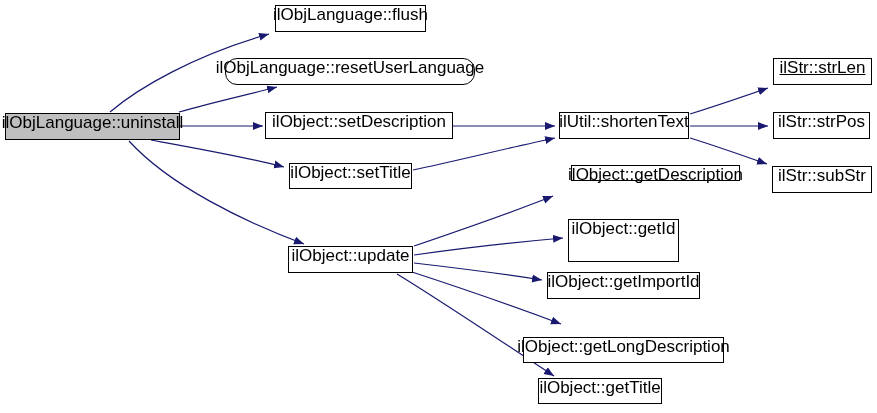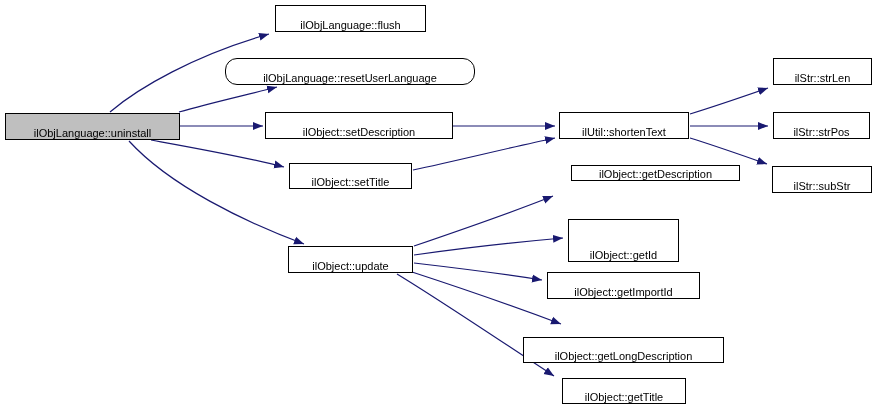--- a/index.html
+++ b/index.html
@@ -16,25 +16,25 @@
   }
   .edges-layer {
     position: absolute;
     left: 0;
     top: 0;
   }
   .node {
     position: absolute;
     box-sizing: border-box;
     display: flex;
-    align-items: flex-end;
+    align-items: flex-start;
     justify-content: center;
     background: #ffffff;
     border: 1.4px solid #000000;
-    font-size: 11px;
+    font-size: 17px;
     line-height: 1;
     color: #000000;
     white-space: nowrap;
     cursor: pointer;
   }
   .node.highlight {
     background: #bfbfbf;
     border-width: 1.6px;
     cursor: default;
   }
@@ -82,21 +82,21 @@
       </div>
       <div class="node" style="left: 265px; top: 112px; width: 188px; height: 27px; border-color: rgb(0, 0, 0); background: rgb(255, 255, 255); color: rgb(0, 0, 0);">
         <span>ilObject::setDescription</span>
       </div>
       <div class="node" style="left: 289px; top: 163px; width: 123px; height: 26px; border-color: rgb(0, 0, 0); background: rgb(255, 255, 255); color: rgb(0, 0, 0);">
         <span>ilObject::setTitle</span>
       </div>
       <div class="node" style="left: 559px; top: 112px; width: 130px; height: 27px; border-color: rgb(0, 0, 0); background: rgb(255, 255, 255); color: rgb(0, 0, 0);">
         <span>ilUtil::shortenText</span>
       </div>
-      <div class="node" style="left: 773px; top: 58px; width: 99px; height: 27px; border-color: rgb(0, 0, 0); background: rgb(255, 255, 255); color: rgb(0, 0, 0);">
+      <div class="node" style="left: 773px; top: 58px; width: 99px; height: 27px; border-color: rgb(0, 0, 0); background: rgb(255, 255, 255); color: rgb(0, 0, 0); text-decoration: underline;">
         <span>ilStr::strLen</span>
       </div>
       <div class="node" style="left: 773px; top: 112px; width: 97px; height: 27px; border-color: rgb(0, 0, 0); background: rgb(255, 255, 255); color: rgb(0, 0, 0);">
         <span>ilStr::strPos</span>
       </div>
       <div class="node" style="left: 772px; top: 166px; width: 100px; height: 27px; border-color: rgb(0, 0, 0); background: rgb(255, 255, 255); color: rgb(0, 0, 0);">
         <span>ilStr::subStr</span>
       </div>
       <div class="node" style="left: 288px; top: 246px; width: 125px; height: 27px; border-color: rgb(0, 0, 0); background: rgb(255, 255, 255); color: rgb(0, 0, 0);">
         <span>ilObject::update</span>
@@ -106,17 +106,17 @@
       </div>
       <div class="node" style="left: 568px; top: 219px; width: 111px; height: 43px; border-color: rgb(0, 0, 0); background: rgb(255, 255, 255); color: rgb(0, 0, 0);">
         <span>ilObject::getId</span>
       </div>
       <div class="node" style="left: 547px; top: 272px; width: 153px; height: 27px; border-color: rgb(0, 0, 0); background: rgb(255, 255, 255); color: rgb(0, 0, 0);">
         <span>ilObject::getImportId</span>
       </div>
       <div class="node" style="left: 523px; top: 326px; width: 201px; height: 26px; border-color: rgb(0, 0, 0); background: rgb(255, 255, 255); color: rgb(0, 0, 0); margin-top: 11px;">
         <span>ilObject::getLongDescription</span>
       </div>
-      <div class="node" style="left: 562px; top: 378px; width: 124px; height: 26px; border-color: rgb(0, 0, 0); background: rgb(255, 255, 255); color: rgb(0, 0, 0);">
+      <div class="node" style="left: 538px; top: 378px; width: 124px; height: 26px; border-color: rgb(0, 0, 0); background: rgb(255, 255, 255); color: rgb(0, 0, 0);">
         <span>ilObject::getTitle</span>
       </div>
     </div>
 </div>
 
 </body></html>

